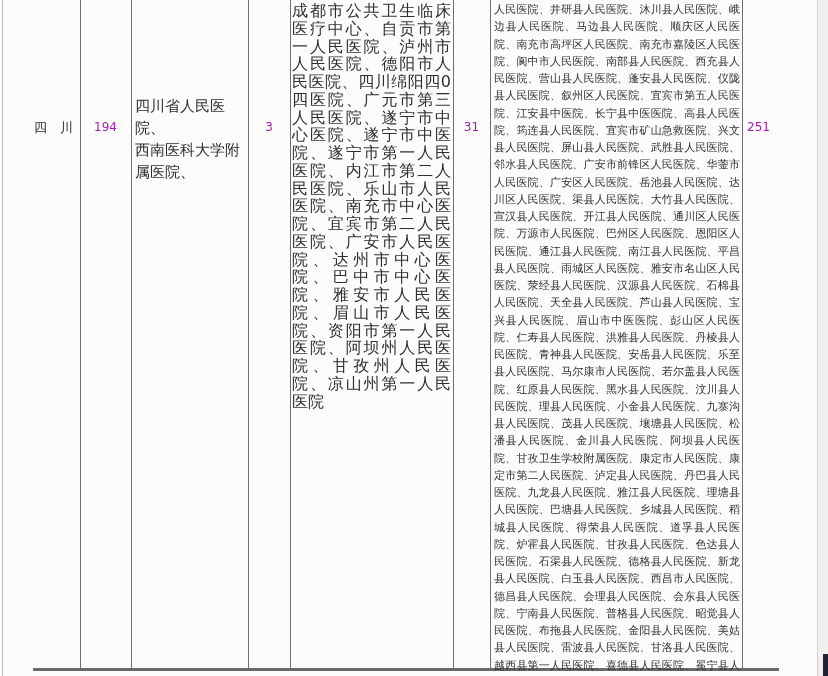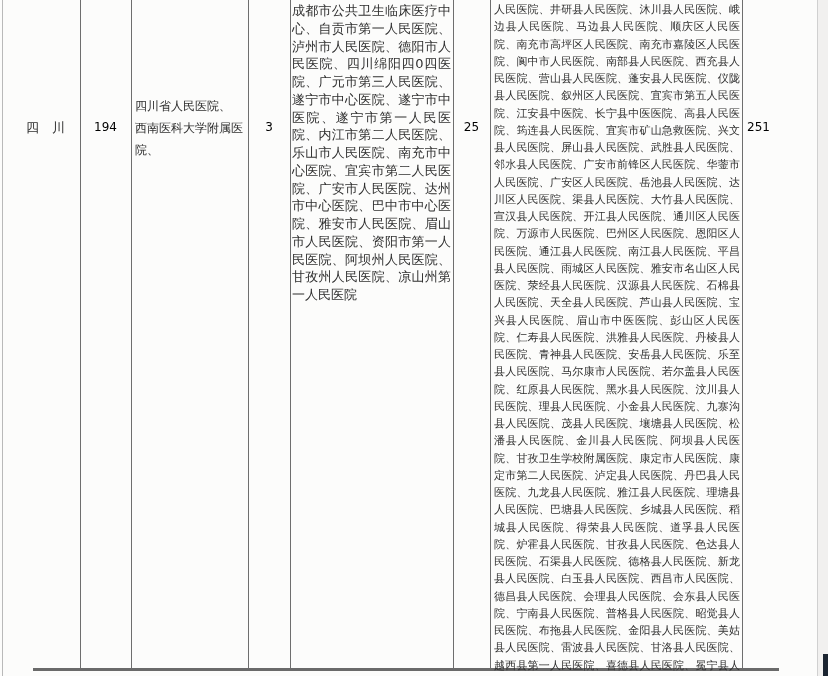--- a/index.html
+++ b/index.html
@@ -3,24 +3,24 @@
 <meta charset="utf-8">
 <style>
   html,body{margin:0;padding:0;}
   body{font-family:"DejaVu Sans",sans-serif;background:#ffffff;}
   #page{position:relative;width:828px;height:676px;background:#fcfcfb;overflow:hidden;color:#333;}
   .vline{position:absolute;top:0;width:1px;height:671px;background:#6e6e6e;}
   .vline-light{position:absolute;top:0;width:1px;height:676px;}
   .hline{position:absolute;left:33px;top:668px;width:746px;height:3px;background:#6a6a6a;}
   .edge-band{position:absolute;top:0;left:818px;width:10px;height:676px;background:#f1f0ef;}
   .scroll-thumb{position:absolute;left:823px;top:654px;width:5px;height:22px;background:#1b2430;}
-  .cell-num{position:absolute;font-size:12px;color:#000000;}
-  .province{position:absolute;left:26px;top:119px;font-size:13px;color:#2f2f2f;white-space:pre;}
-  .prov-hosp{position:absolute;left:135px;top:95px;width:112px;font-size:12px;line-height:22px;color:#2f2f2f;}
-  .city-hosp{position:absolute;left:292px;top:2px;width:159px;font-size:13px;line-height:17.75px;color:#2f2f2f;word-break:break-all;text-align:justify;}
+  .cell-num{position:absolute;font-size:12px;color:#a21caf;}
+  .province{position:absolute;left:34px;top:119px;font-size:13px;color:#2f2f2f;white-space:pre;}
+  .prov-hosp{position:absolute;left:135px;top:95px;width:112px;font-size:15px;line-height:22px;color:#2f2f2f;}
+  .city-hosp{position:absolute;left:292px;top:2px;width:159px;font-size:16px;line-height:17.75px;color:#2f2f2f;word-break:break-all;text-align:justify;}
   .county-hosp{position:absolute;left:494px;top:1px;width:246px;font-size:11px;line-height:17.25px;color:#2f2f2f;word-break:break-all;text-align:justify;}
   .center{text-align:center;}
 </style>
 </head>
 <body>
 
 <div id="page">
 
   <div class="edge-band"></div>
 
@@ -41,21 +41,21 @@
 
   <div class="prov-hosp">
     <div>四川省人民医院、</div>
     <div>西南医科大学附属医院、</div>
   </div>
 
   <div class="cell-num center" style="left:248px;top:120px;width:42px;">3</div>
 
   <div class="city-hosp">成都市公共卫生临床医疗中心、自贡市第一人民医院、泸州市人民医院、德阳市人民医院、四川绵阳四0四医院、广元市第三人民医院、遂宁市中心医院、遂宁市中医院、遂宁市第一人民医院、内江市第二人民医院、乐山市人民医院、南充市中心医院、宜宾市第二人民医院、广安市人民医院、达州市中心医院、巴中市中心医院、雅安市人民医院、眉山市人民医院、资阳市第一人民医院、阿坝州人民医院、甘孜州人民医院、凉山州第一人民医院</div>
 
-  <div class="cell-num center" style="left:453px;top:120px;width:37px;">25</div>
+  <div class="cell-num center" style="left:453px;top:120px;width:37px;">31</div>
 
   <div class="county-hosp">人民医院、井研县人民医院、沐川县人民医院、峨边县人民医院、马边县人民医院、顺庆区人民医院、南充市高坪区人民医院、南充市嘉陵区人民医院、阆中市人民医院、南部县人民医院、西充县人民医院、营山县人民医院、蓬安县人民医院、仪陇县人民医院、叙州区人民医院、宜宾市第五人民医院、江安县中医院、长宁县中医医院、高县人民医院、筠连县人民医院、宜宾市矿山急救医院、兴文县人民医院、屏山县人民医院、武胜县人民医院、邻水县人民医院、广安市前锋区人民医院、华蓥市人民医院、广安区人民医院、岳池县人民医院、达川区人民医院、渠县人民医院、大竹县人民医院、宣汉县人民医院、开江县人民医院、通川区人民医院、万源市人民医院、巴州区人民医院、恩阳区人民医院、通江县人民医院、南江县人民医院、平昌县人民医院、雨城区人民医院、雅安市名山区人民医院、荥经县人民医院、汉源县人民医院、石棉县人民医院、天全县人民医院、芦山县人民医院、宝兴县人民医院、眉山市中医医院、彭山区人民医院、仁寿县人民医院、洪雅县人民医院、丹棱县人民医院、青神县人民医院、安岳县人民医院、乐至县人民医院、马尔康市人民医院、若尔盖县人民医院、红原县人民医院、黑水县人民医院、汶川县人民医院、理县人民医院、小金县人民医院、九寨沟县人民医院、茂县人民医院、壤塘县人民医院、松潘县人民医院、金川县人民医院、阿坝县人民医院、甘孜卫生学校附属医院、康定市人民医院、康定市第二人民医院、泸定县人民医院、丹巴县人民医院、九龙县人民医院、雅江县人民医院、理塘县人民医院、巴塘县人民医院、乡城县人民医院、稻城县人民医院、得荣县人民医院、道孚县人民医院、炉霍县人民医院、甘孜县人民医院、色达县人民医院、石渠县人民医院、德格县人民医院、新龙县人民医院、白玉县人民医院、西昌市人民医院、德昌县人民医院、会理县人民医院、会东县人民医院、宁南县人民医院、普格县人民医院、昭觉县人民医院、布拖县人民医院、金阳县人民医院、美姑县人民医院、雷波县人民医院、甘洛县人民医院、越西县第一人民医院、喜德县人民医院、冕宁县人民医院、盐源县人民医院、木里县人民医院</div>
 
   <div class="cell-num" style="left:747px;top:120px;">251</div>
 
   <div class="scroll-thumb"></div>
 
 </div>
 
 </body></html>

